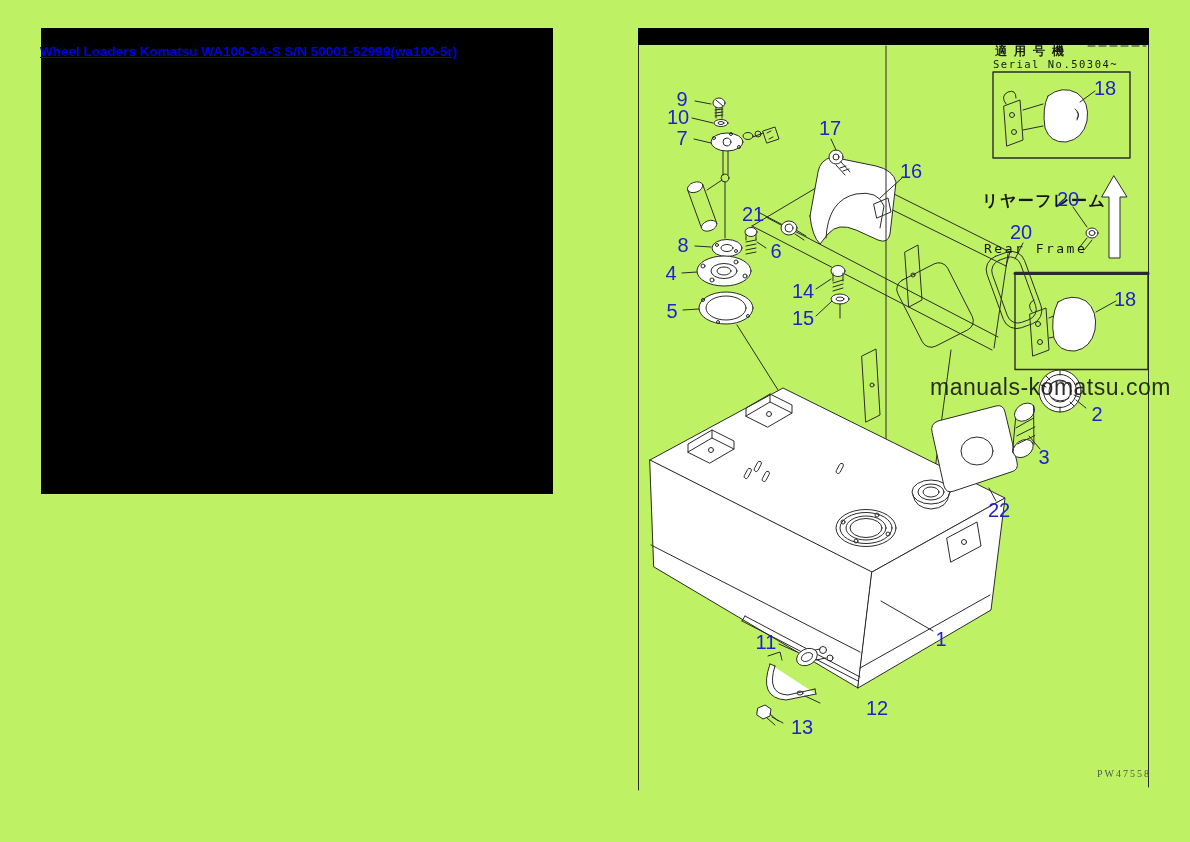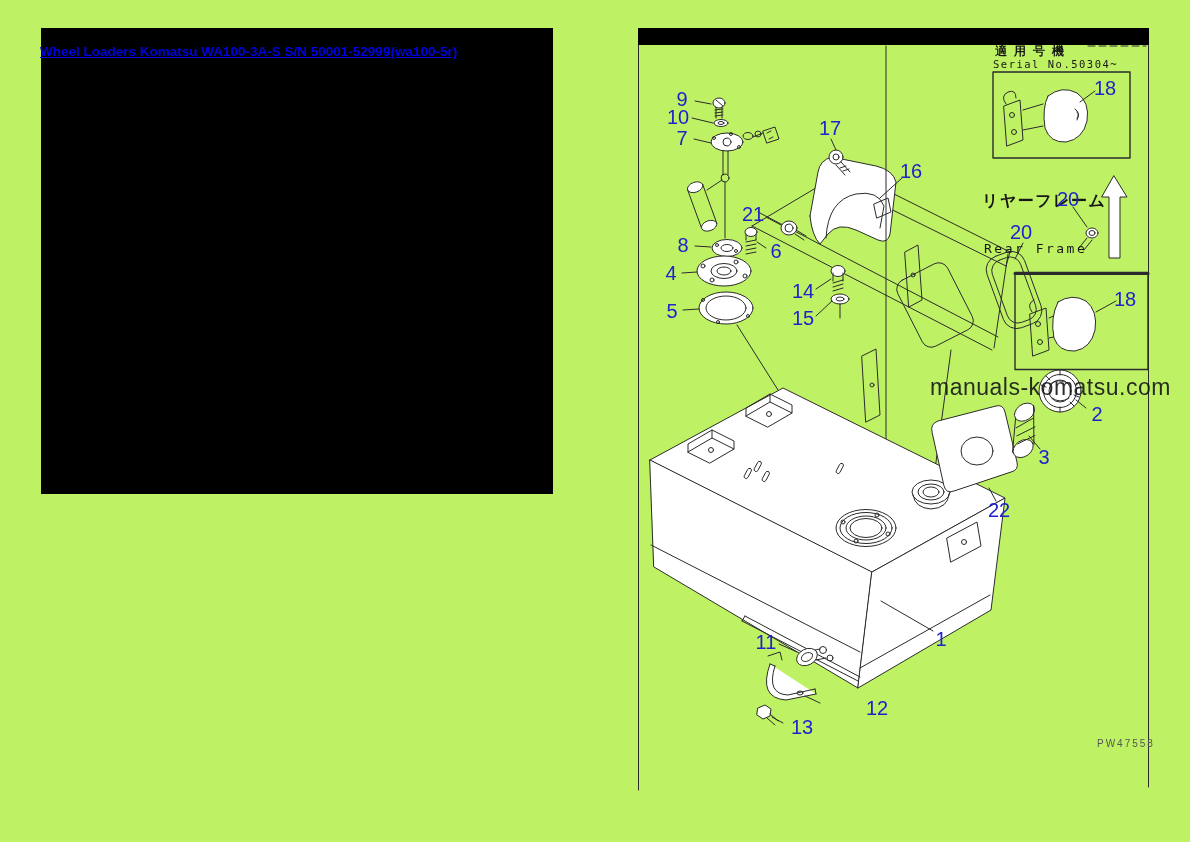--- a/index.html
+++ b/index.html
@@ -19,22 +19,22 @@
 
   .txt { position:absolute; color:#161616; white-space:nowrap; z-index:3; }
   .serial-jp   { left:995px;  top:43px;  font-size:12px; letter-spacing:7px; font-weight:bold; }
   .serial-en   { left:993px;  top:58px;  font-size:10.5px; letter-spacing:1.5px;
                  font-family:"DejaVu Sans Mono", monospace; }
   .rf-jp       { left:982px;  top:191px; font-size:16px; letter-spacing:1.5px; font-weight:bold; }
   .rf-en       { left:984px;  top:205px; font-size:13px; letter-spacing:2.5px;
                  font-family:"DejaVu Sans Mono", monospace;margin-top:36px; }
   .watermark   { left:890px;  top:374px; font-size:23px; color:rgba(25,25,25,0.92);
                  letter-spacing:0.5px; z-index:4;margin-left:40px; }
-  .drawing-code{ left:1097px; top:738px; font-size:10px; letter-spacing:2px; color:#555;
-                 font-family:Liberation Sans, sans-serif; }
+  .drawing-code{ left:1097px; top:768px; font-size:10px; letter-spacing:2px; color:#555;
+                 font-family:Liberation Serif, serif; }
 
   .callout { position:absolute; transform:translate(-50%,-50%); z-index:5;
              font-size:20px; font-weight:400; cursor:pointer;
              font-family:"Liberation Sans", sans-serif; }
 </style>
 </head>
 <body>
 
 <div class="page">
 

